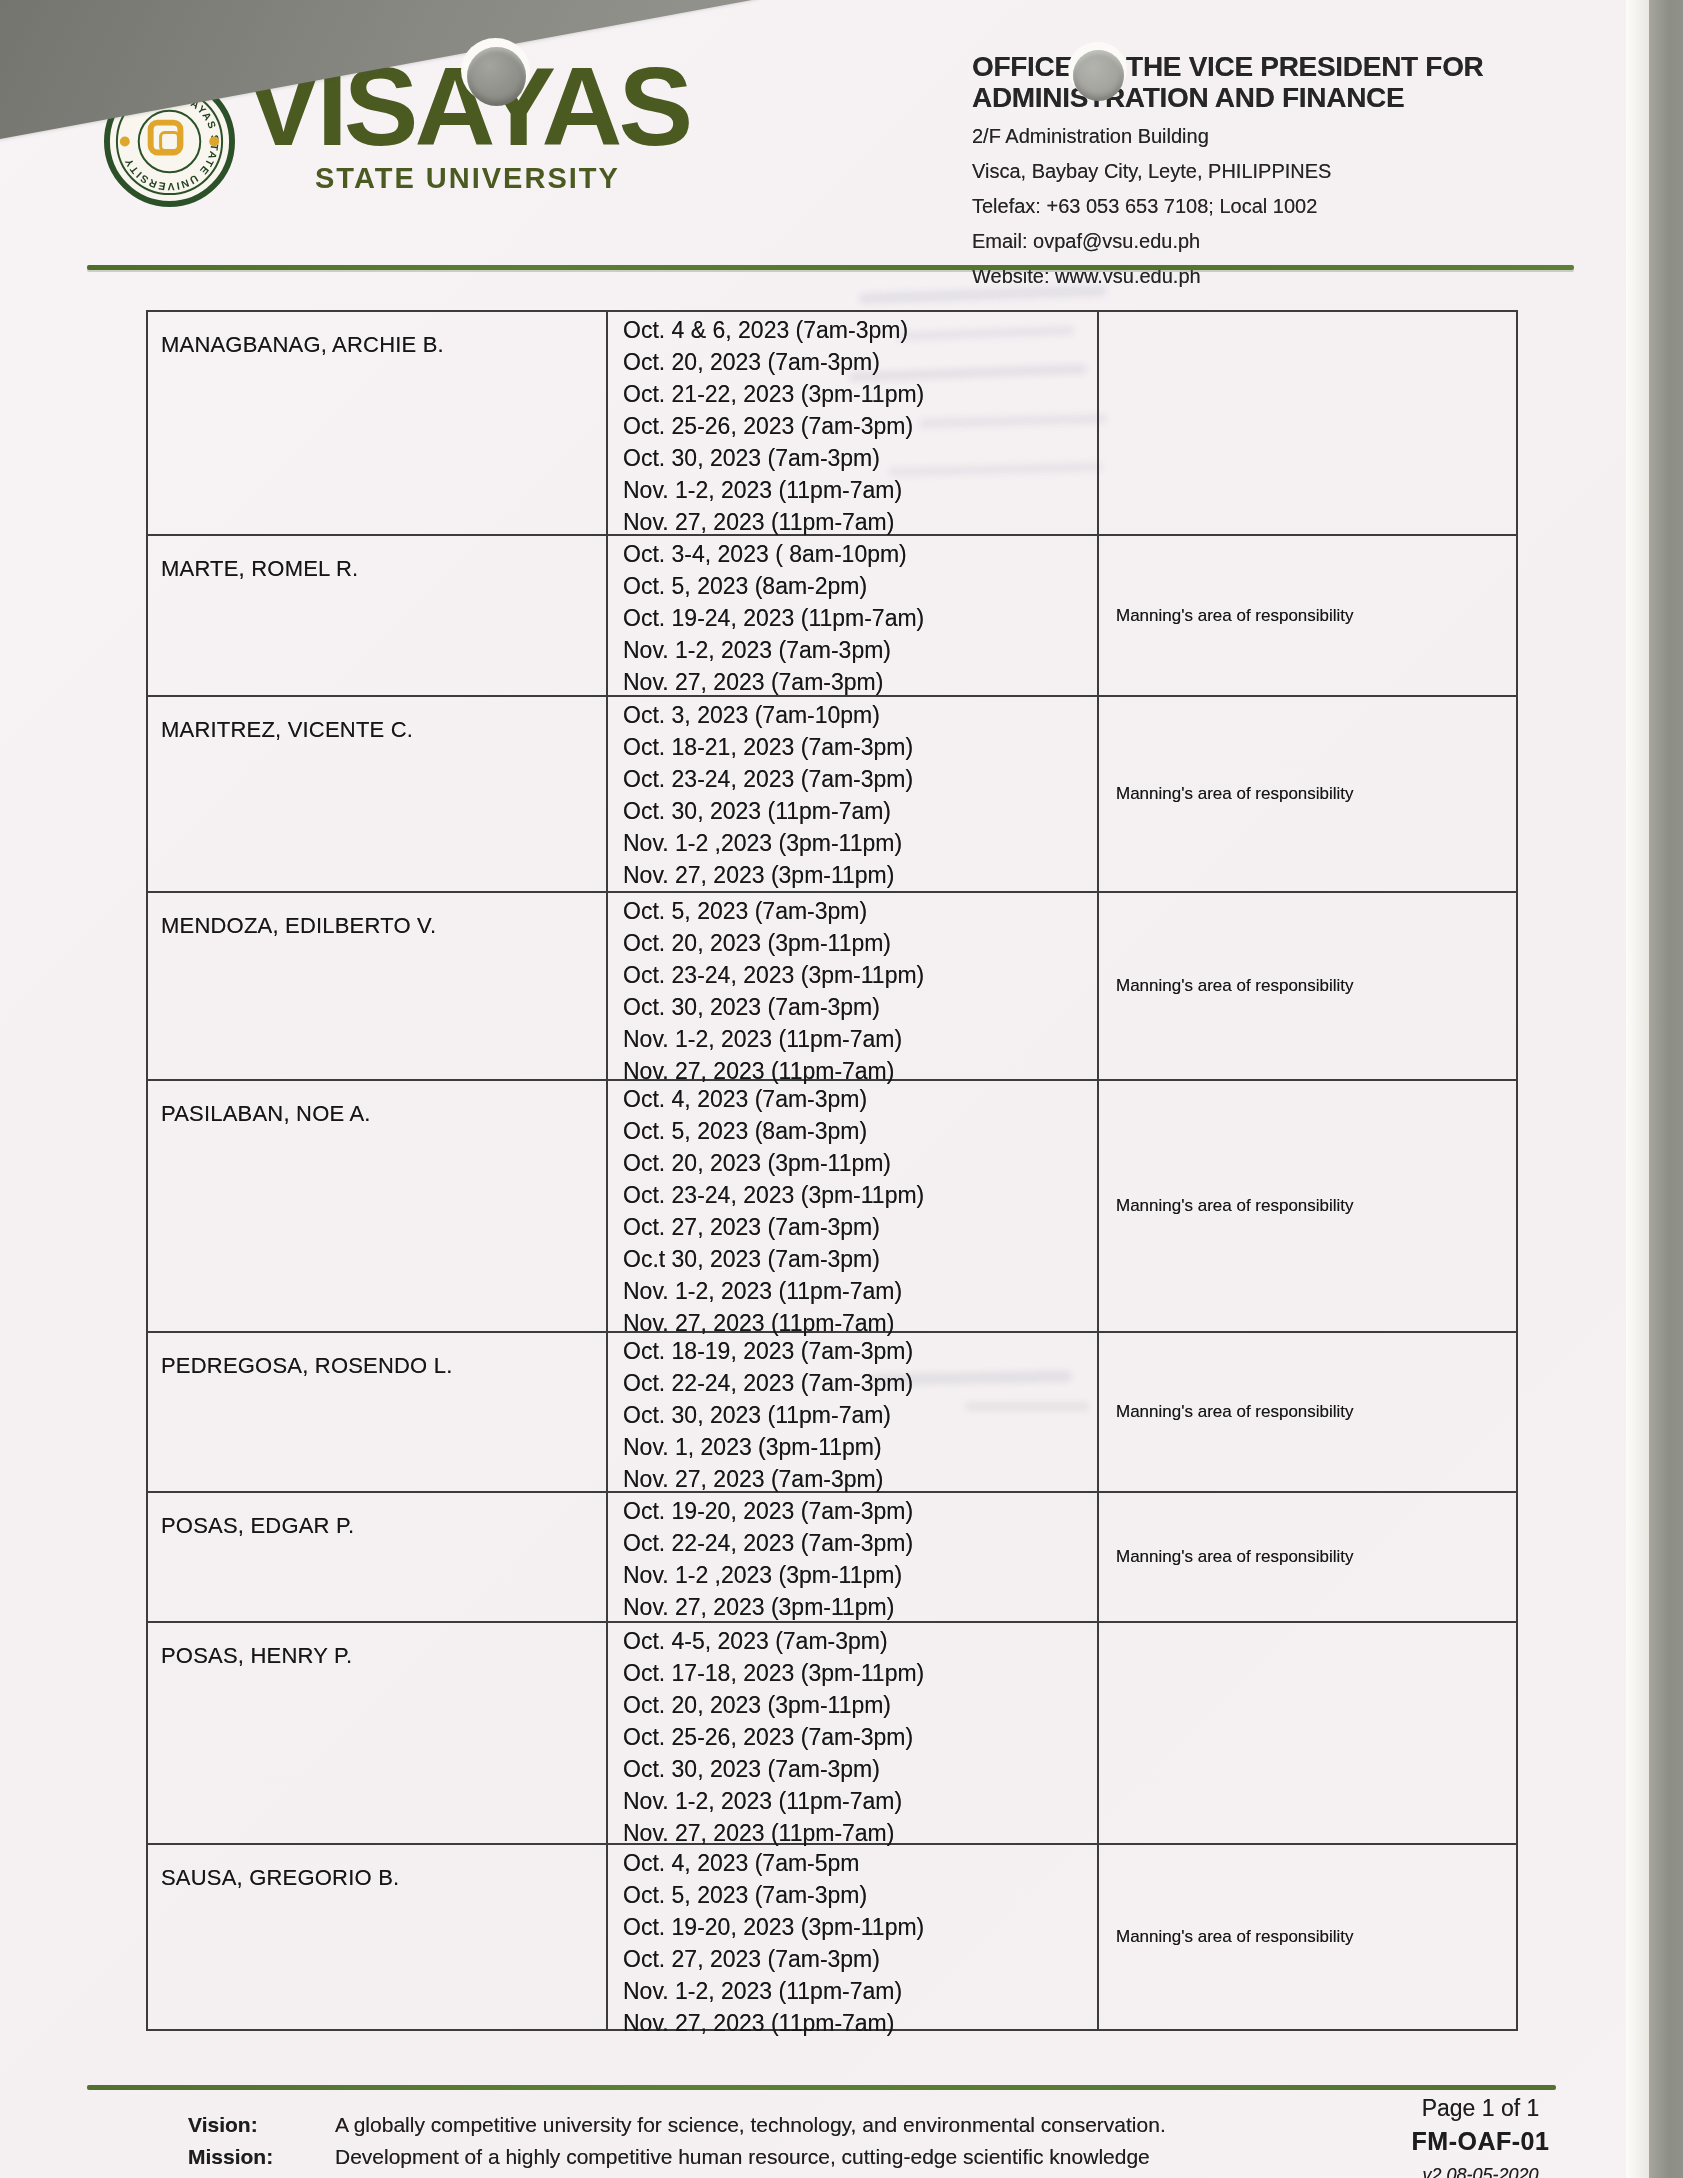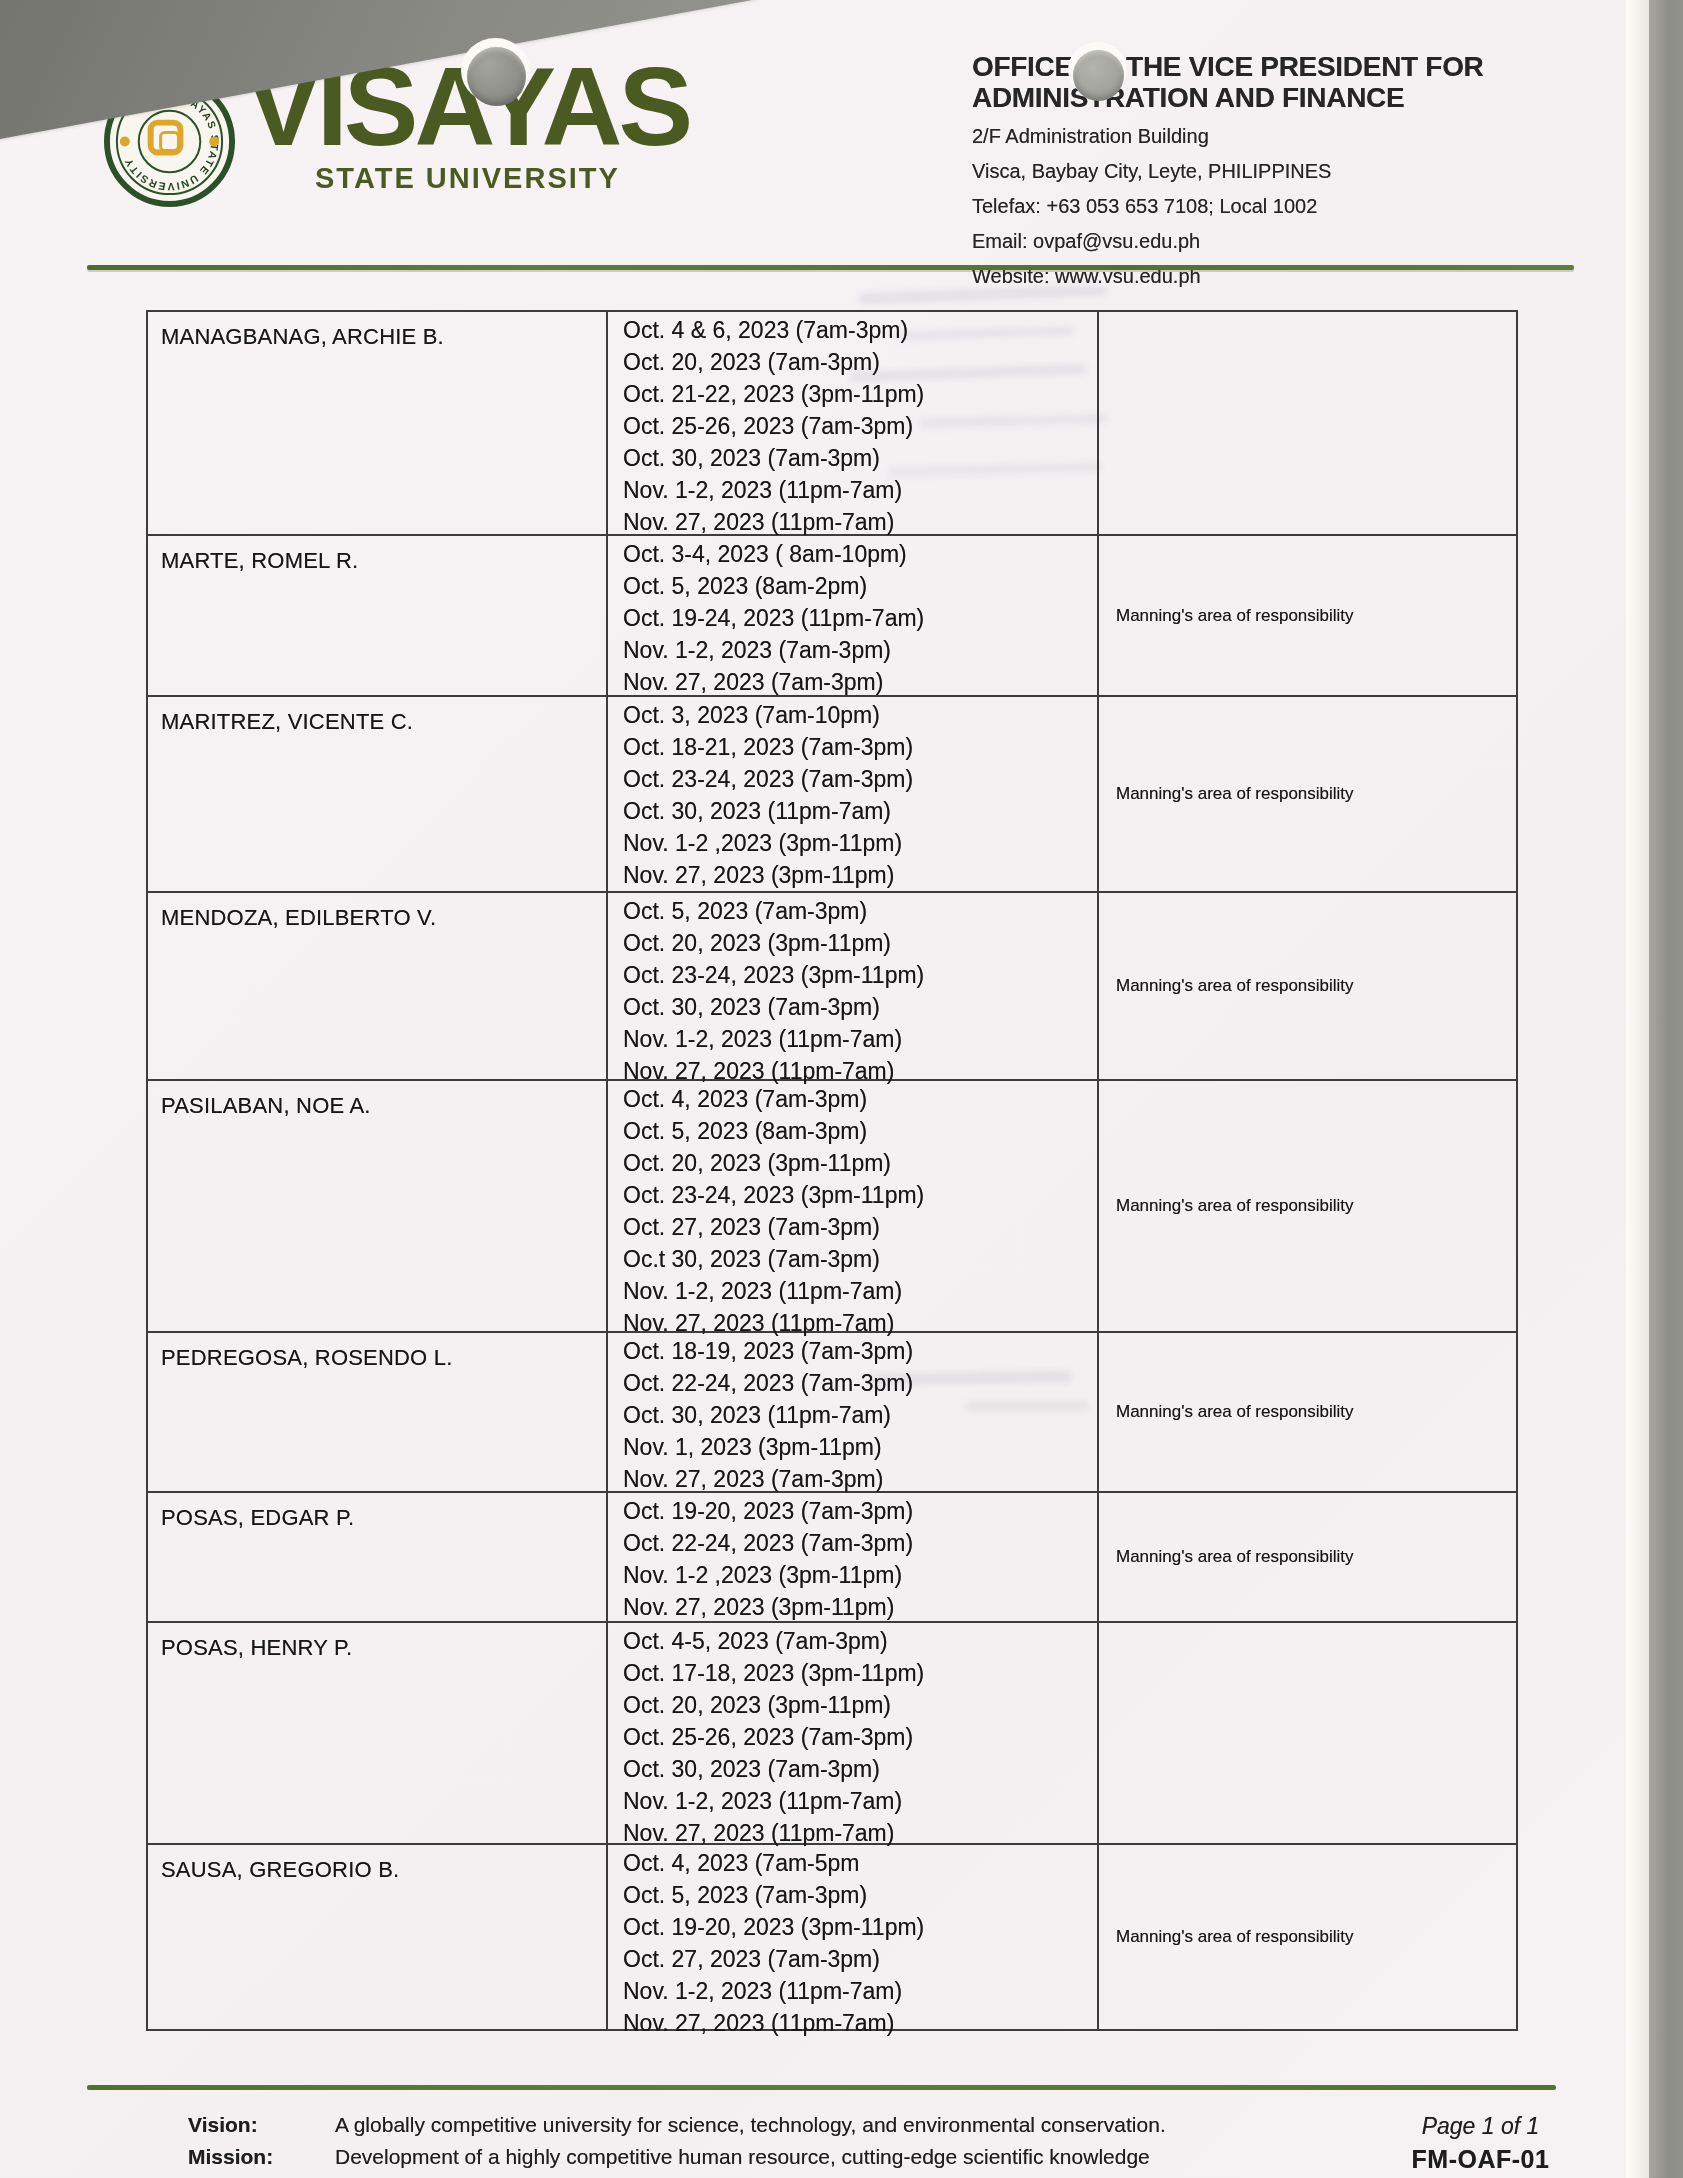--- a/index.html
+++ b/index.html
@@ -50,32 +50,32 @@
         background:linear-gradient(90deg,#50722e,#5d8038 40%,#527430);}
 
   
   .smudge{position:absolute;border-radius:6px;filter:blur(3px);}
 
   
   .sched{position:absolute;left:146px;top:310px;width:1372px;border:2px solid #3c3c3a;
          color:#161616;}
   .trow{display:flex;}
   .trow + .trow{border-top:2px solid #3c3c3a;}
-  .c-name{width:458px;padding:12px 8px 0 13px;font-size:22px;letter-spacing:0.2px;}
+  .c-name{width:458px;padding:20px 8px 0 13px;font-size:22px;letter-spacing:0.2px;}
   .c-dates{width:493px;border-left:2px solid #3c3c3a;border-right:2px solid #3c3c3a;
            padding:2px 8px 16px 15px;font-size:23px;line-height:32px;white-space:pre-line;}
   .c-area{flex:1;display:flex;align-items:center;padding-left:17px;font-size:17px;}
   .sched, .office, .footer-left, .page-block{text-shadow:0 0 0.5px rgba(25,25,25,.55);}
 
   
   .footer-left{position:absolute;left:188px;top:2109px;width:1228px;color:#1d1d1d;}
   .foot-row{display:flex;font-size:21px;line-height:32px;}
   .foot-row .lbl{width:147px;font-weight:bold;flex:none;}
   .page-block{position:absolute;left:1406px;top:2095px;width:149px;text-align:center;color:#1d1d1d;}
-  .pg{font-size:23px;font-style:italic;margin-top:18px;}
+  .pg{font-size:23px;}
   .fm{font-size:25px;font-weight:bold;margin-top:5px;letter-spacing:0.5px;}
   .fv{font-size:18px;font-style:italic;margin-top:9px;}
 </style>
 </head>
 <body>
 
 <div id="scan">
 
   <div class="paper"></div>
   <div class="paper-edge"></div>

